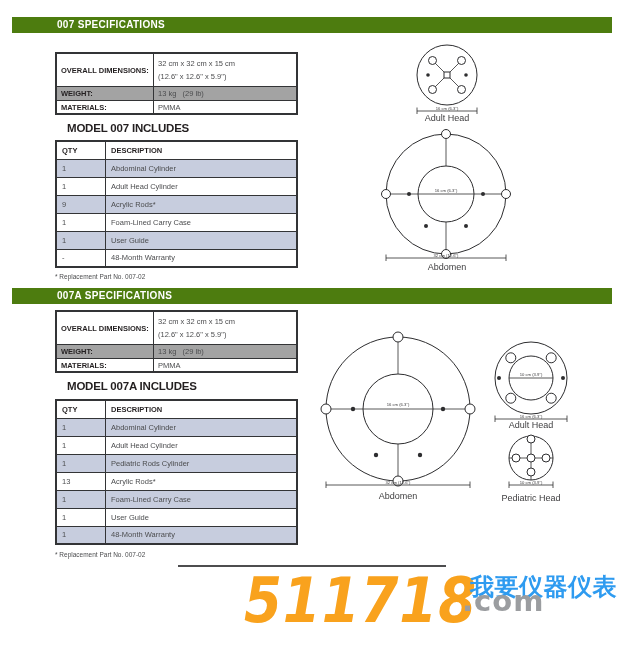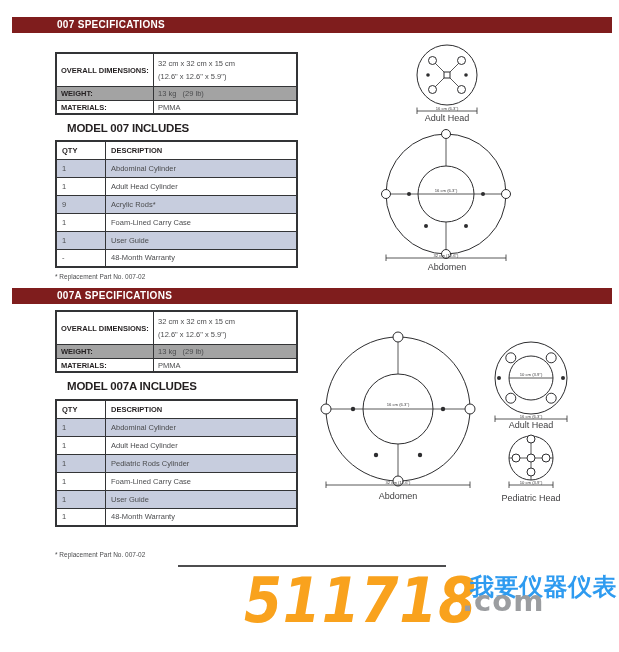--- a/index.html
+++ b/index.html
@@ -2,21 +2,21 @@
 <html><head>
 <meta charset="utf-8">
 <style>
   html,body{margin:0;padding:0;}
   body{
     width:619px;height:652px;position:relative;background:#ffffff;
     font-family:"Liberation Sans",sans-serif;overflow:hidden;
   }
   
   .secbar{
-    position:absolute;left:12px;width:600px;height:16px;background:#7f1d1d;
+    position:absolute;left:12px;width:600px;height:16px;background:#4d7c0f;
     color:#ffffff;font-weight:bold;font-size:10px;line-height:16px;
     padding-left:45px;box-sizing:border-box;letter-spacing:.3px;
   }
   
   table{border-collapse:collapse;table-layout:fixed;}
   .spec-table{position:absolute;left:55px;width:243px;font-size:7.5px;border:2px solid #333436;}
   .spec-table td{border:1px solid #333436;padding:1px 4px;vertical-align:middle;}
   .spec-table .lbl{width:88px;font-weight:bold;color:#231f20;}
   .spec-table .val{color:#4c4d4f;}
   .spec-table tr:nth-child(1) td{height:30px;}
@@ -195,20 +195,24 @@
       </tr>
   <tr>
         <td class="c-qty">1</td>
         <td>Adult Head Cylinder</td>
       </tr>
   <tr>
         <td class="c-qty">1</td>
         <td>Pediatric Rods Cylinder</td>
       </tr>
   <tr>
+        <td class="c-qty">13</td>
+        <td>Acrylic Rods*</td>
+      </tr>
+  <tr>
         <td class="c-qty">1</td>
         <td>Foam-Lined Carry Case</td>
       </tr>
   <tr>
         <td class="c-qty">1</td>
         <td>User Guide</td>
       </tr>
   <tr>
         <td class="c-qty">1</td>
         <td>48-Month Warranty</td>

